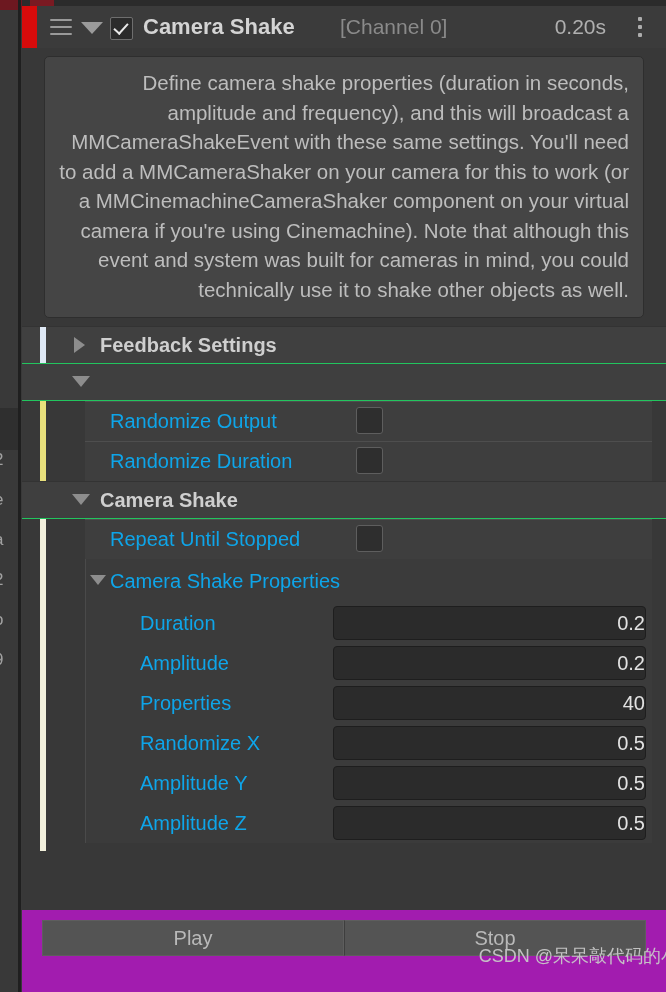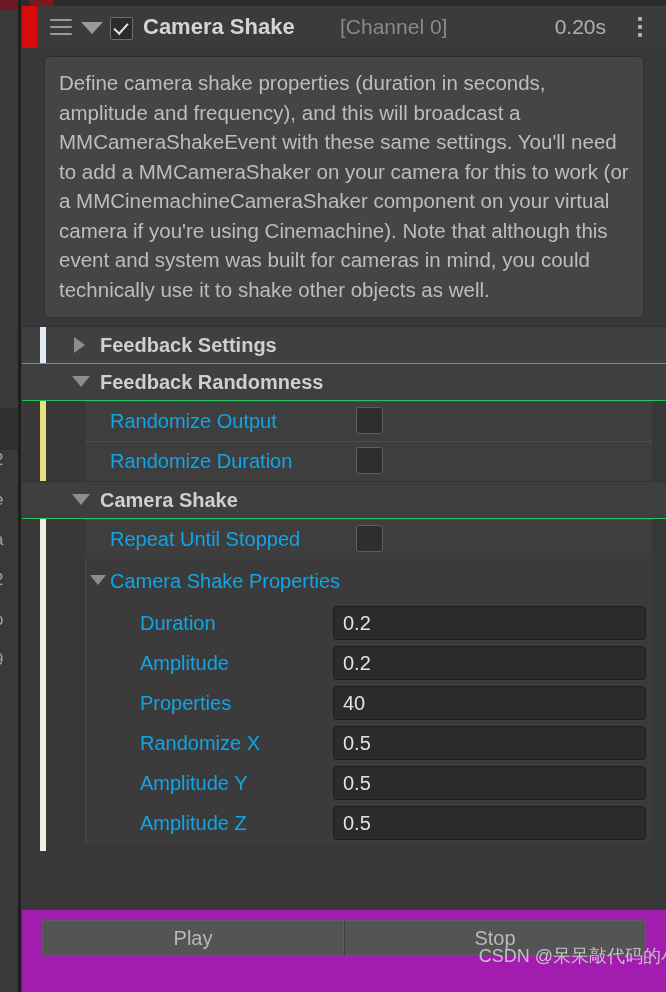--- a/index.html
+++ b/index.html
@@ -167,20 +167,21 @@
     border-radius: 1px;
   }
 
   
   .content {
     position: absolute;
     left: 22px; top: 48px;
     width: 644px;
     height: 944px;
     background: #383838;
+    text-align: right;
   }
 
   
   .desc-box {
     position: absolute;
     left: 22px; top: 8px;
     width: 600px;
     box-sizing: border-box;
     background: #454545;
     border: 1px solid #2e2e2e;
@@ -411,21 +412,20 @@
         <div class="sec-accent" style="background:#dfe9f5;"></div>
         <div class="tri-right" style="left:52px; top:10px;"></div>
         <div class="sec-label" style="left:78px;">Feedback Settings</div>
       </div>
 
       <div style="position:relative;">
         <div class="rail" style="top:0; height:122px; background:#e8e07c;"></div>
 
         <div class="section-head" style="background:#3f3f3f; border-top:none;">
           <div class="tri-down" style="left:50px; top:12px;"></div>
-          <div class="sec-label" style="left:78px;">Feedback Randomness</div>
         </div>
 
         <div class="prop-row">
           <div class="prop-bg"></div>
           <div class="prop-label" style="left:88px;">Randomize Output</div>
           <div class="checkbox" style="left:334px; top:6px;"></div>
         </div>
 
         <div class="prop-row">
           <div class="prop-bg"></div>

